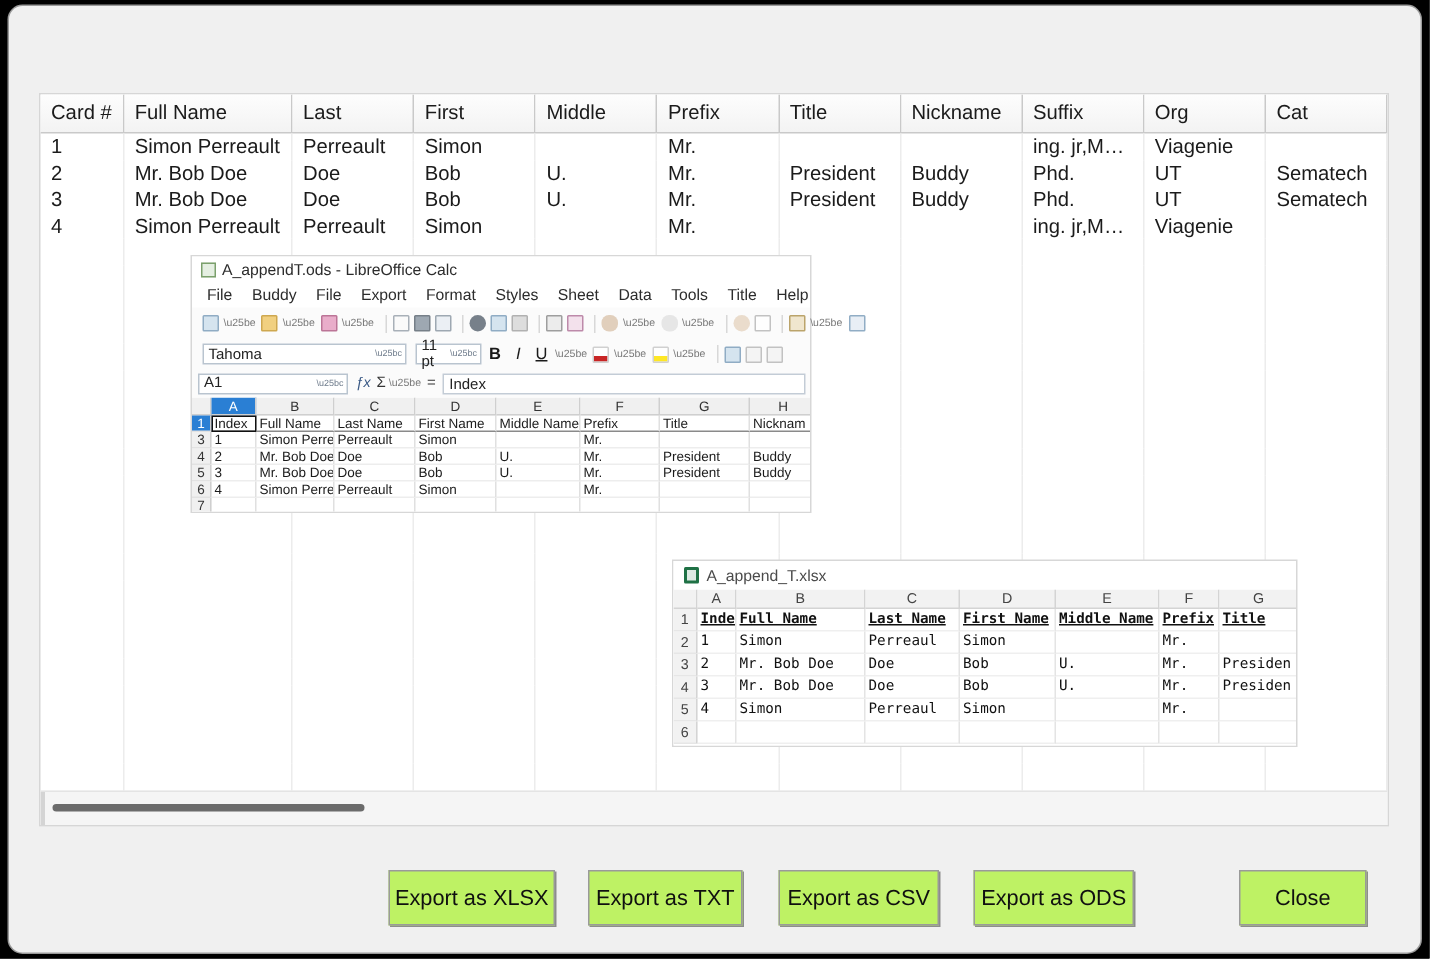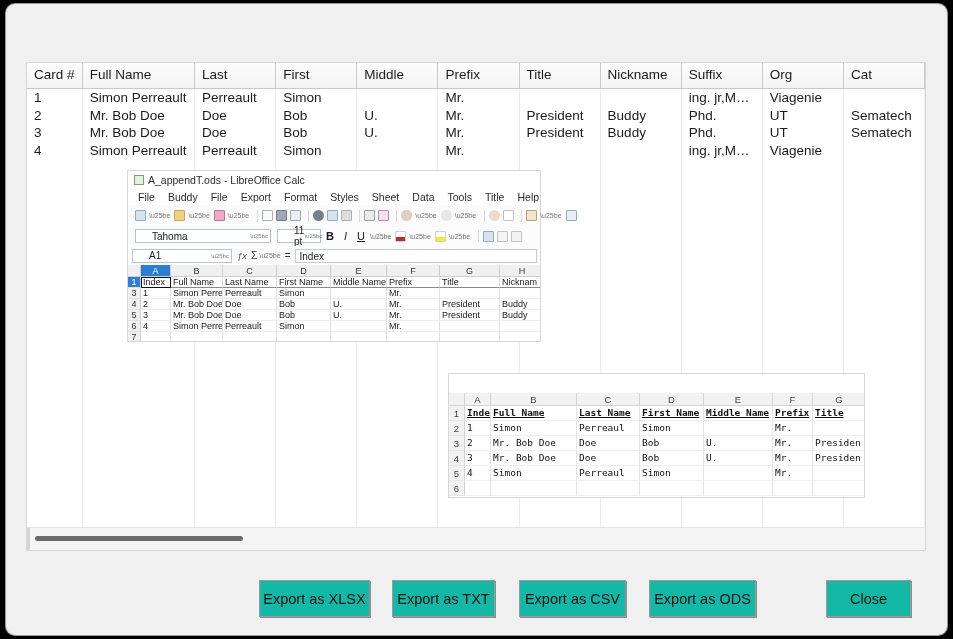--- a/index.html
+++ b/index.html
@@ -156,21 +156,21 @@
   .tsep { width: 1px; height: 12px; background: #d8d8d8; margin: 0 4px; flex:0 0 auto;}
   .tcar { font-size: 7px; color: #777; margin-right: 4px; flex:0 0 auto;}
   .ods-fontbar {
     position: absolute; left: 0; top: 55px; width: 100%; height: 20px;
     background: #fbfbfb;
     display: flex; align-items: center; padding-left: 7px; box-sizing: border-box;
   }
   .combo {
     height: 14px; background: #fff; border: 1px solid #b9c4cf;
     display: flex; align-items: center; justify-content: space-between;
-    font-size: 10px; color: #222; padding: 0 2px 0 16px; box-sizing: border-box;
+    font-size: 10px; color: #222; padding: 0 2px 0 3px; box-sizing: border-box;
     flex: 0 0 auto;
   }
   .combo .arw { font-size: 6px; color: #6f7c8c; }
   .fmt-btn { font-size: 11px; margin: 0 5px; color: #1a1a1a; flex:0 0 auto;}
   .ods-formulabar {
     position: absolute; left: 0; top: 75px; width: 100%; height: 19px;
     background: #fbfbfb;
     display: flex; align-items: center; padding-left: 4px; box-sizing: border-box;
   }
   .fx-input {
@@ -257,21 +257,21 @@
     white-space: nowrap;
   }
   #annot-ods { left: 549px; top: 208px; font-size: 25px; letter-spacing: 0.2px; }
   #annot-xlsx { left: 177px; top: 400px; font-size: 25px; letter-spacing: 0.2px; }
 
   
   .btn {
     position: absolute;
     bottom: 18px;
     height: 37px;
-    background: #14b8a6;
+    background: #bef264;
     border: 1px solid #9a9a9a;
     box-shadow: 1px 1px 0 0 #8d8d8d;
     display: flex; align-items: center; justify-content: center;
     font-size: 14.5px; color: #101010;
     box-sizing: border-box;
     cursor: default;
   }
   #btn-xlsx  { left: 253px; width: 111px; }
   #btn-txt   { left: 386px; width: 103px; }
   #btn-csv   { left: 513px; width: 107px; }
@@ -817,20 +817,24 @@
             <div class="ss-cell" style="width: 54px;"></div>
             <div class="ss-cell" style="width: 56px;"></div>
             <div class="ss-cell" style="width: 53px;"></div>
             <div class="ss-cell" style="width: 60px;"></div>
             <div class="ss-cell" style="width: 45px;"></div>
           </div>
         </div>
     </div>
 
     <div class="shot" id="xlsx-shot">
+      <div class="xl-title">
+        <span class="xl-doc-icon"></span>
+        <span>A_append_T.xlsx</span>
+      </div>
       <div class="xl-sheet" id="xl-sheet">
           <div class="ss-row">
             <div class="xl-colhead" style="width: 16px;"></div>
             <div class="xl-colhead" style="width: 26px;">A</div>
             <div class="xl-colhead" style="width: 86px;">B</div>
             <div class="xl-colhead" style="width: 63px;">C</div>
             <div class="xl-colhead" style="width: 64px;">D</div>
             <div class="xl-colhead" style="width: 69px;">E</div>
             <div class="xl-colhead" style="width: 40px;">F</div>
             <div class="xl-colhead" style="width: 53px;">G</div>

